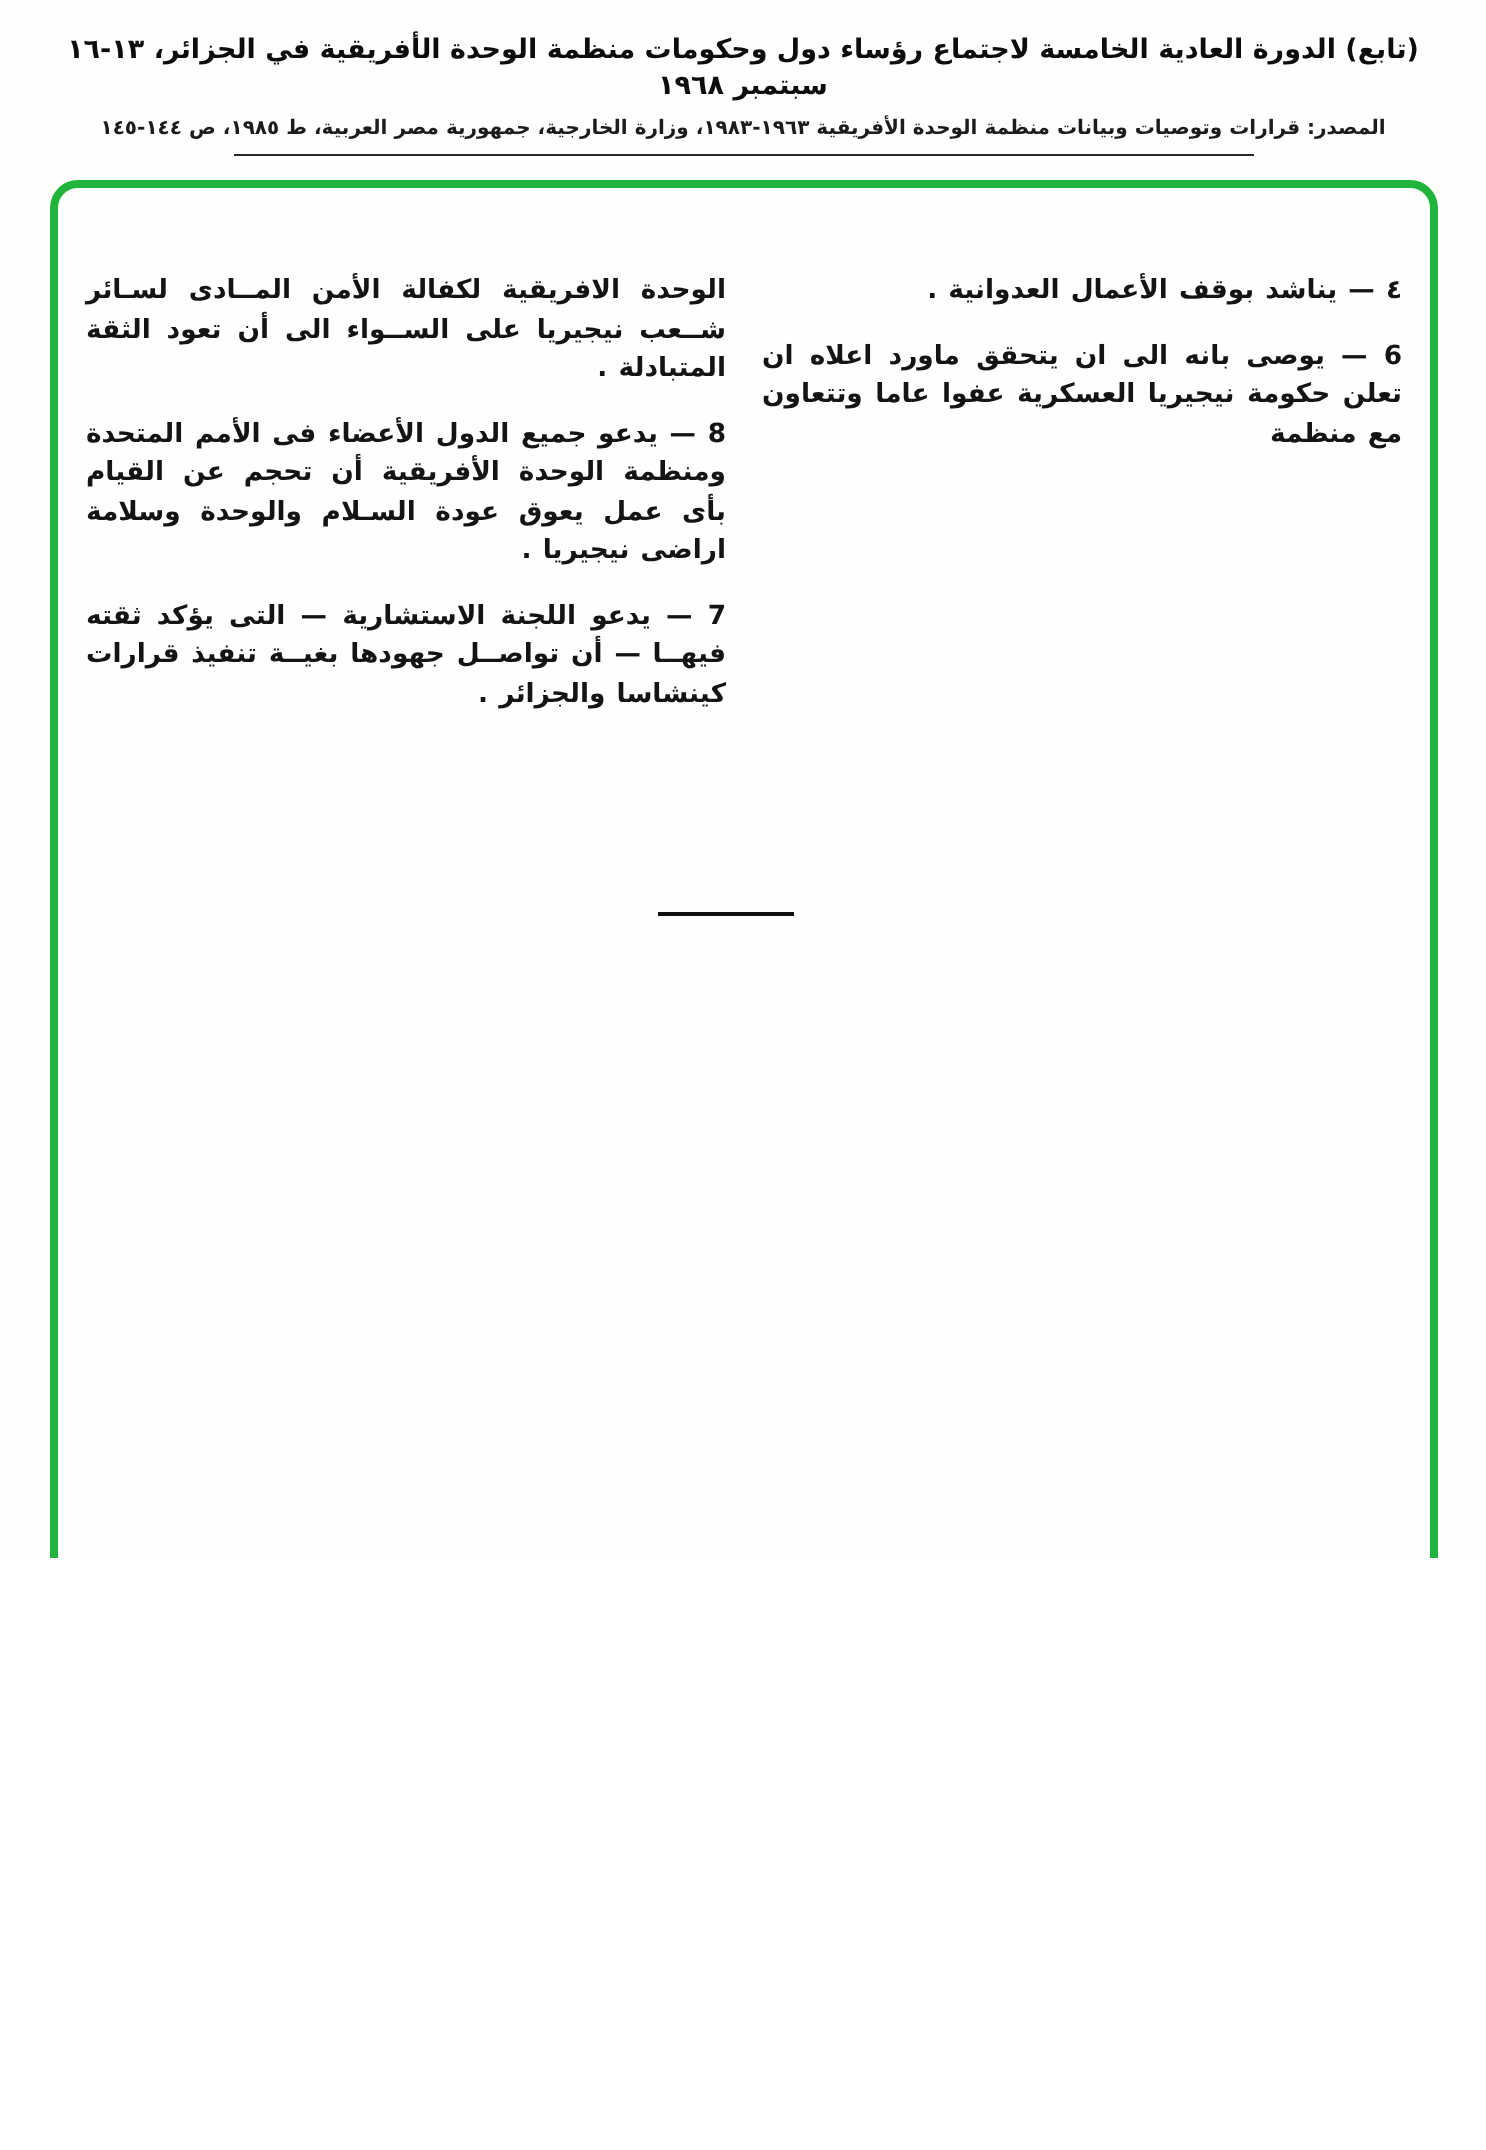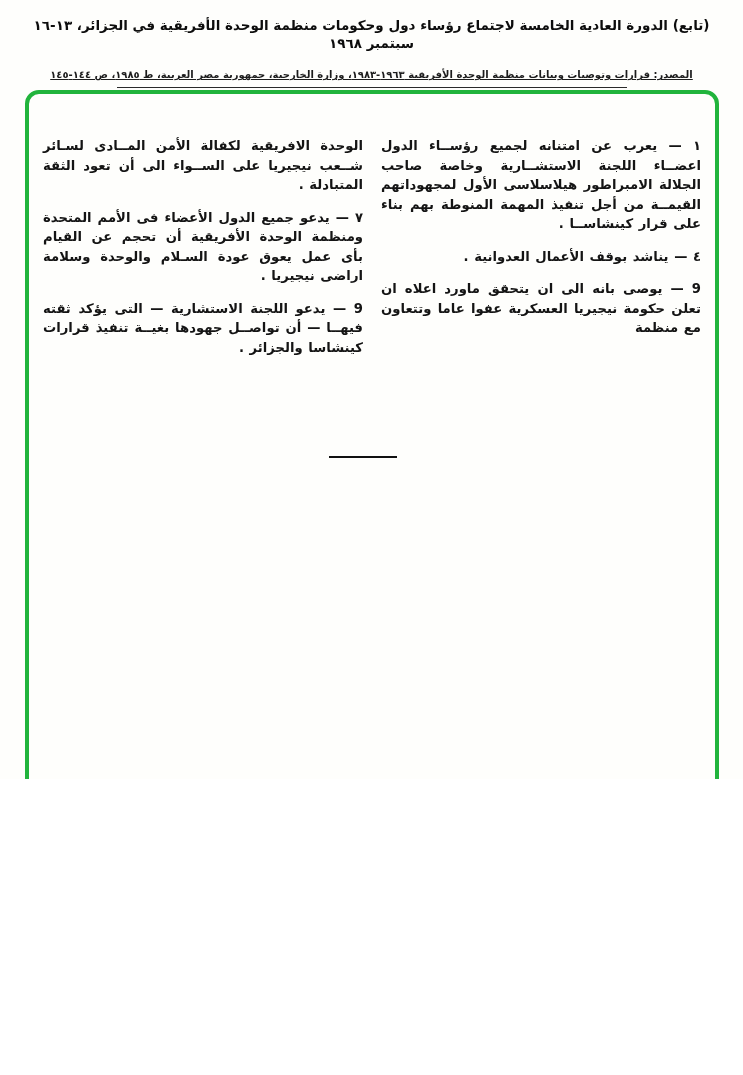--- a/index.html
+++ b/index.html
@@ -29,22 +29,21 @@
     font-weight: bold;
     color: #0d0d0d;
     letter-spacing: 0.2px;
     padding: 0 20px;
     line-height: 1.35;
   }
   .header-source {
     font-size: 10px;
     font-weight: bold;
     color: #1c1c1c;
-    margin-top: 17px;
-    text-decoration: underline;
+    margin-top: 7px;
   }
   .header-rule {
     width: 510px;
     height: 1px;
     background: #2a2a2a;
     margin: 7px auto 0 auto;
   }
 
   
   .doc-frame {
@@ -106,29 +105,28 @@
   <div class="header">
     <div class="header-title">(تابع) الدورة العادية الخامسة لاجتماع رؤساء دول وحكومات منظمة الوحدة الأفريقية في الجزائر، ١٣-١٦ سبتمبر ١٩٦٨</div>
     <div class="header-source">المصدر: قرارات وتوصيات وبيانات منظمة الوحدة الأفريقية ١٩٦٣-١٩٨٣، وزارة الخارجية، جمهورية مصر العربية، ط ١٩٨٥، ص ١٤٤-١٤٥</div>
     <div class="header-rule"></div>
   </div>
 
   <div class="doc-frame">
     <div class="columns">
 
       <div class="col">
-        <p>١ — يعرب عن امتنانه لجميع رؤســاء الدول اعضــاء اللجنة الاستشــارية وخاصة صاحب الجلالة الامبراطور هيلاسلاسى الأول لمجهوداتهم القيمــة من أجل تنفيذ المهمة المنوطة بهم بناء على قرار كينشاســا .</p>
         <p>٤ — يناشد بوقف الأعمال العدوانية .</p>
-        <p>9 — يوصى بانه الى ان يتحقق ماورد اعلاه ان تعلن حكومة نيجيريا العسكرية عفوا عاما وتتعاون مع منظمة</p>
+        <p>6 — يوصى بانه الى ان يتحقق ماورد اعلاه ان تعلن حكومة نيجيريا العسكرية عفوا عاما وتتعاون مع منظمة</p>
       </div>
 
       <div class="col">
         <p>الوحدة الافريقية لكفالة الأمن المــادى لسـائر شــعب نيجيريا على الســواء الى أن تعود الثقة المتبادلة .</p>
-        <p>٧ — يدعو جميع الدول الأعضاء فى الأمم المتحدة ومنظمة الوحدة الأفريقية أن تحجم عن القيام بأى عمل يعوق عودة السـلام والوحدة وسلامة اراضى نيجيريا .</p>
-        <p>9 — يدعو اللجنة الاستشارية — التى يؤكد ثقته فيهــا — أن تواصــل جهودها بغيــة تنفيذ قرارات كينشاسا والجزائر .</p>
+        <p>8 — يدعو جميع الدول الأعضاء فى الأمم المتحدة ومنظمة الوحدة الأفريقية أن تحجم عن القيام بأى عمل يعوق عودة السـلام والوحدة وسلامة اراضى نيجيريا .</p>
+        <p>7 — يدعو اللجنة الاستشارية — التى يؤكد ثقته فيهــا — أن تواصــل جهودها بغيــة تنفيذ قرارات كينشاسا والجزائر .</p>
       </div>
 
     </div>
 
     <div class="section-divider"></div>
   </div>
 
   <div class="footer">
     <span>٢</span>
   </div>

